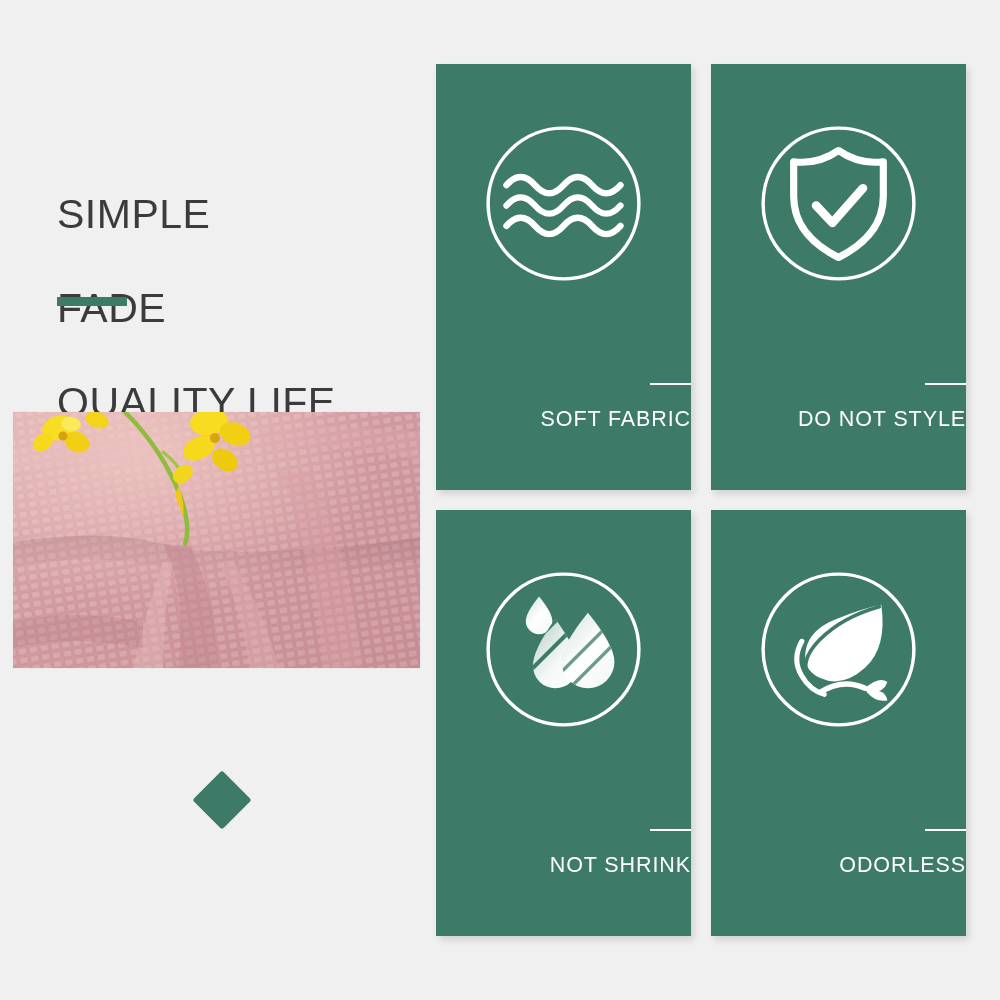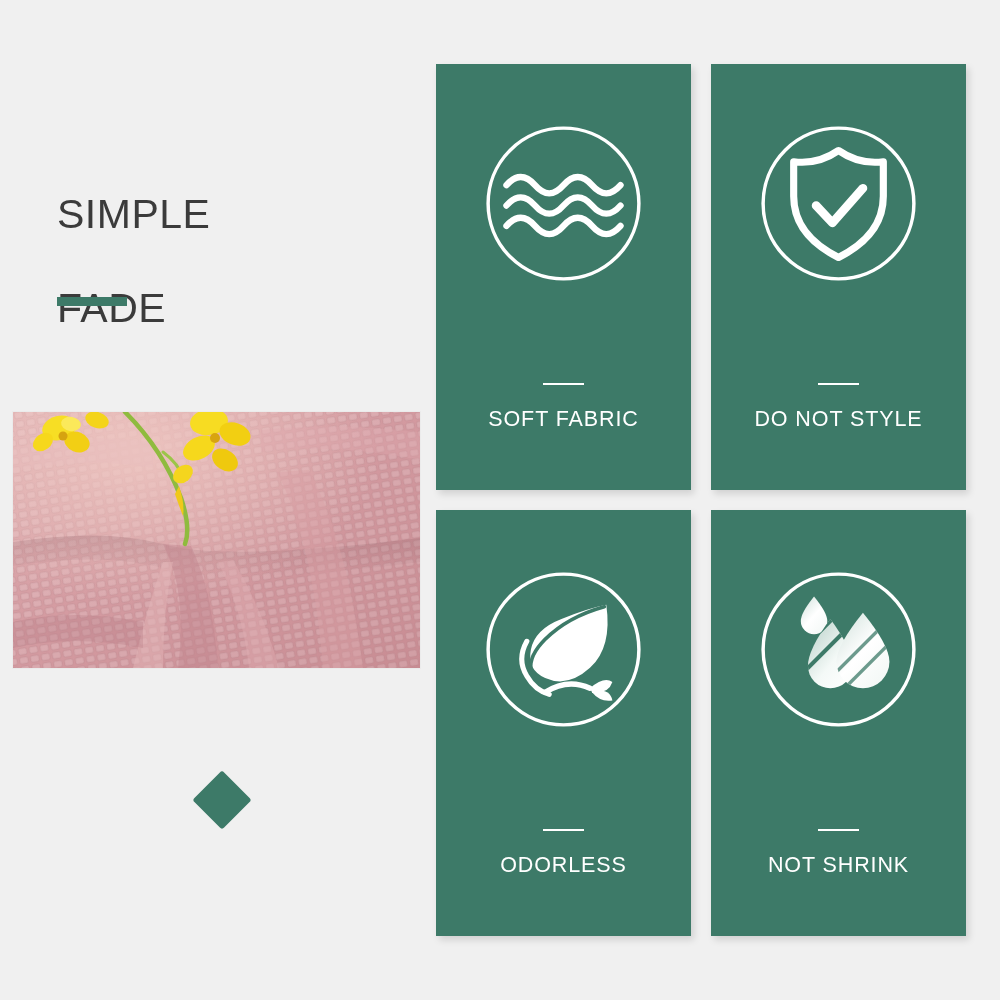--- a/index.html
+++ b/index.html
@@ -66,21 +66,21 @@
     margin-top: 58px;
     width: 163px; height: 163px;
   }
   .card-icon svg { display: block; width: 100%; height: 100%; }
   .card-foot {
     position: absolute;
     left: 0; right: 0;
     bottom: 58px;
     display: flex;
     flex-direction: column;
-    align-items: center;
+    align-items: flex-end;
   }
   .card-divider {
     width: 41px; height: 2px;
     background: #ffffff;
     margin-bottom: 22px;
   }
   .card-label {
     color: #ffffff;
     font-size: 21.5px;
     letter-spacing: 0.9px;
@@ -89,20 +89,21 @@
   }
 </style>
 </head>
 <body>
 
 <div class="page">
 
   <div class="headline">
     <span class="line">SIMPLE</span>
     <span class="line">FADE</span>
+    <span class="line">QUALITY LIFE</span>
   </div>
   <div class="rule"></div>
 
   <div class="photo">
     <svg class="photo-canvas" viewBox="0 0 407 256" preserveAspectRatio="none">
       <defs>
         <linearGradient id="fab" x1="0" y1="0" x2="1" y2="1">
           <stop offset="0%" stop-color="#e0b0b3"></stop>
           <stop offset="45%" stop-color="#d49ba1"></stop>
           <stop offset="100%" stop-color="#c88c93"></stop>
@@ -189,38 +190,20 @@
       </div>
       <div class="card-foot">
         <div class="card-divider"></div>
         <div class="card-label">DO NOT STYLE</div>
       </div>
     </div>
 
     <div class="card">
       <div class="card-icon">
         <svg viewBox="0 0 160 160">
-          <circle cx="80" cy="80" r="74" fill="none" stroke="#ffffff" stroke-width="3.4"></circle>
-          <path d="M122 36 q6 42 -16 62 q-22 20 -44 10 q-18 -8 -14 -28 q4 -20 30 -30 q24 -10 44 -14 z" fill="#ffffff"></path>
-          <path d="M120 38 q-36 10 -58 32 q-16 16 -14 30" fill="none" stroke="#3d7a68" stroke-width="3.6" stroke-linecap="round"></path>
-          <path d="M44 72 q-10 18 0 34 q8 14 22 18" fill="none" stroke="#ffffff" stroke-width="5" stroke-linecap="round"></path>
-          <path d="M62 122 q22 -14 44 -4" fill="none" stroke="#ffffff" stroke-width="5.4" stroke-linecap="round"></path>
-          <path d="M106 118 q14 -12 22 -6 q-4 12 -20 10 z" fill="#ffffff"></path>
-          <path d="M108 122 q8 10 20 8 q-2 -12 -20 -10 z" fill="#ffffff"></path>
-        </svg>
-      </div>
-      <div class="card-foot">
-        <div class="card-divider"></div>
-        <div class="card-label">ODORLESS</div>
-      </div>
-    </div>
-
-    <div class="card">
-      <div class="card-icon">
-        <svg viewBox="0 0 160 160">
           <defs>
             <linearGradient id="dropg" x1="0" y1="0" x2="0.8" y2="1">
               <stop offset="0%" stop-color="#cfe0da"></stop>
               <stop offset="55%" stop-color="#ffffff"></stop>
               <stop offset="100%" stop-color="#f3f8f6"></stop>
             </linearGradient>
             <linearGradient id="dropg2" x1="0.1" y1="0" x2="0.9" y2="1">
               <stop offset="0%" stop-color="#b9d1c9"></stop>
               <stop offset="60%" stop-color="#f4f9f7"></stop>
               <stop offset="100%" stop-color="#ffffff"></stop>
@@ -249,14 +232,32 @@
             <line x1="52" y1="152" x2="162" y2="42"></line>
           </g>
         </svg>
       </div>
       <div class="card-foot">
         <div class="card-divider"></div>
         <div class="card-label">NOT SHRINK</div>
       </div>
     </div>
 
+    <div class="card">
+      <div class="card-icon">
+        <svg viewBox="0 0 160 160">
+          <circle cx="80" cy="80" r="74" fill="none" stroke="#ffffff" stroke-width="3.4"></circle>
+          <path d="M122 36 q6 42 -16 62 q-22 20 -44 10 q-18 -8 -14 -28 q4 -20 30 -30 q24 -10 44 -14 z" fill="#ffffff"></path>
+          <path d="M120 38 q-36 10 -58 32 q-16 16 -14 30" fill="none" stroke="#3d7a68" stroke-width="3.6" stroke-linecap="round"></path>
+          <path d="M44 72 q-10 18 0 34 q8 14 22 18" fill="none" stroke="#ffffff" stroke-width="5" stroke-linecap="round"></path>
+          <path d="M62 122 q22 -14 44 -4" fill="none" stroke="#ffffff" stroke-width="5.4" stroke-linecap="round"></path>
+          <path d="M106 118 q14 -12 22 -6 q-4 12 -20 10 z" fill="#ffffff"></path>
+          <path d="M108 122 q8 10 20 8 q-2 -12 -20 -10 z" fill="#ffffff"></path>
+        </svg>
+      </div>
+      <div class="card-foot">
+        <div class="card-divider"></div>
+        <div class="card-label">ODORLESS</div>
+      </div>
+    </div>
+
   </div>
 </div>
 
 </body></html>

